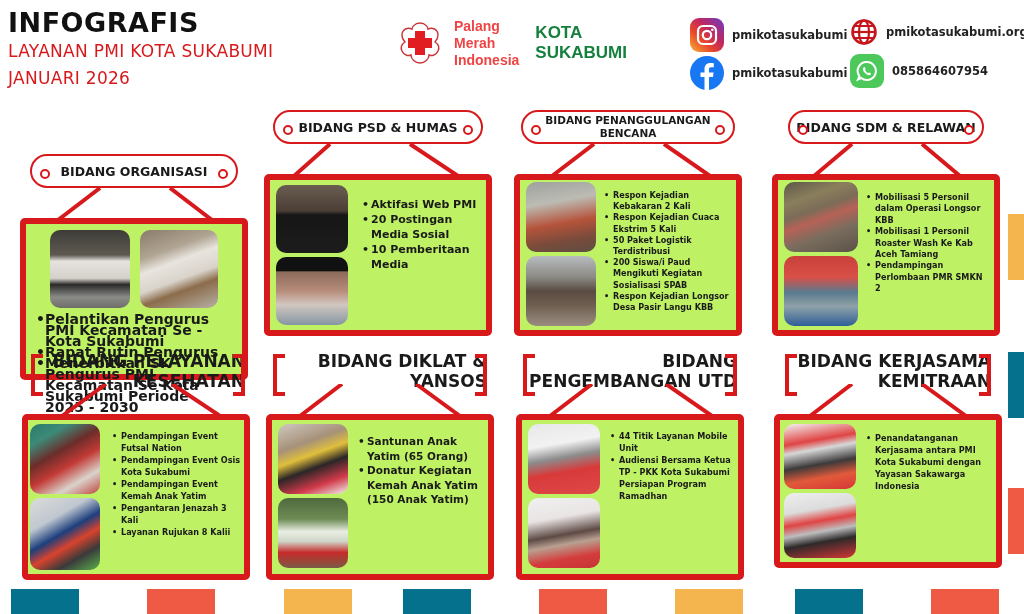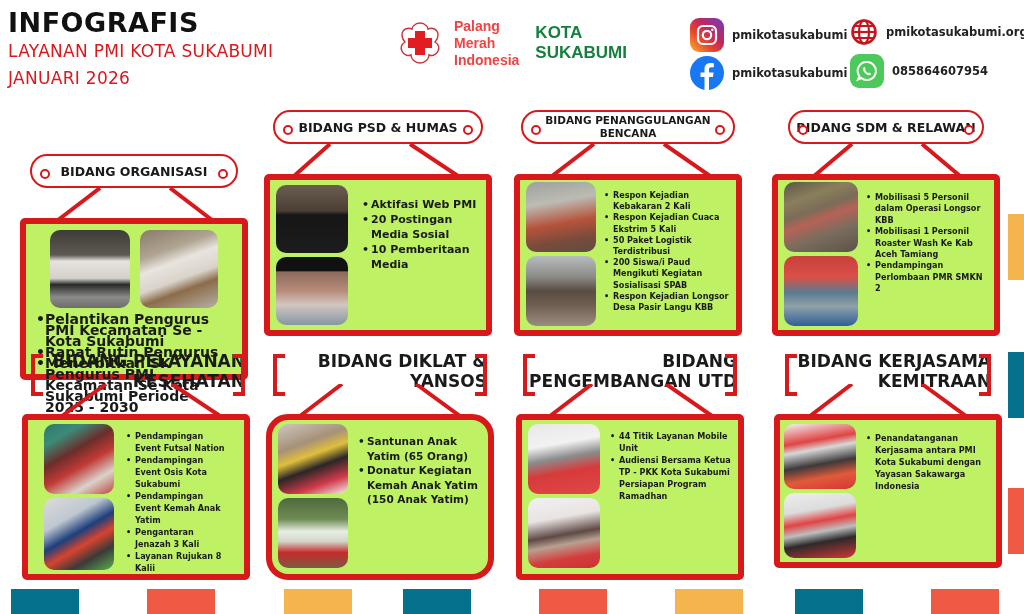--- a/index.html
+++ b/index.html
@@ -212,21 +212,21 @@
   </div>
 </div>
 
 <div class="section" style="left:24px; top:350px; height:232px;">
   <div class="sec-label bracket" style="width:214px; margin:0 auto;">BIDANG PELAYANAN KESEHATAN</div>
   <svg class="connector" viewBox="0 0 228 32">
       <line x1="82" y1="0" x2="38" y2="32" stroke="#d7191c" stroke-width="4"></line>
       <line x1="148" y1="0" x2="196" y2="32" stroke="#d7191c" stroke-width="4"></line>
     </svg>
   <div class="card" style="left:-2px; height:166px;">
-    <div class="card-inner" style="padding:4px 16px; gap:12px;">
+    <div class="card-inner" style="padding:4px 2px; gap:12px;">
       <div class="photos-col">
         <div class="photo" style="width:70px; height:70px; background:linear-gradient(150deg,#2b7a6a 0%,#3d8a78 20%,#6b2d2a 40%,#c23a36 58%,#d9d3cb 78%,#c0433e 100%);"></div>
         <div class="photo" style="width:70px; height:72px; background:linear-gradient(150deg,#dcdcda 0%,#bfc7d0 30%,#1d3f7d 48%,#d8432e 62%,#3a3a3a 78%,#5ab04d 100%);"></div>
       </div>
       <ul class="bullets" style="font-size:8.1px; line-height:12px; margin-top:6px;">
         <li>Pendampingan Event Futsal Nation</li>
         <li>Pendampingan Event Osis Kota Sukabumi</li>
         <li>Pendampingan Event Kemah Anak Yatim</li>
         <li>Pengantaran Jenazah 3 Kali</li>
         <li>Layanan Rujukan 8 Kalii</li>
@@ -234,21 +234,21 @@
     </div>
   </div>
 </div>
 
 <div class="section" style="left:266px; top:350px; height:232px;">
   <div class="sec-label bracket" style="width:214px; margin:0 auto;">BIDANG DIKLAT &amp; YANSOS</div>
   <svg class="connector" viewBox="0 0 228 32">
       <line x1="76" y1="0" x2="34" y2="32" stroke="#d7191c" stroke-width="4"></line>
       <line x1="150" y1="0" x2="194" y2="32" stroke="#d7191c" stroke-width="4"></line>
     </svg>
-  <div class="card" style="height:166px;border-radius:22px;">
+  <div class="card" style="height:166px;">
     <div class="card-inner" style="padding:4px 6px; gap:10px;">
       <div class="photos-col">
         <div class="photo" style="width:70px; height:70px; background:linear-gradient(160deg,#cfc8bf 0%,#a69179 30%,#e0bf3c 45%,#2b2627 60%,#d13a4a 80%,#f2f2f2 100%);"></div>
         <div class="photo" style="width:70px; height:70px; background:linear-gradient(180deg,#4f6a3d 0%,#6e8b55 30%,#e9eee4 48%,#cfd6c8 62%,#c62b2b 78%,#7a5b45 100%);"></div>
       </div>
       <ul class="bullets" style="font-size:10.5px; line-height:14.5px; margin-top:10px;">
         <li>Santunan Anak Yatim (65 Orang)</li>
         <li>Donatur Kegiatan Kemah Anak Yatim (150 Anak Yatim)</li>
       </ul>
     </div>

